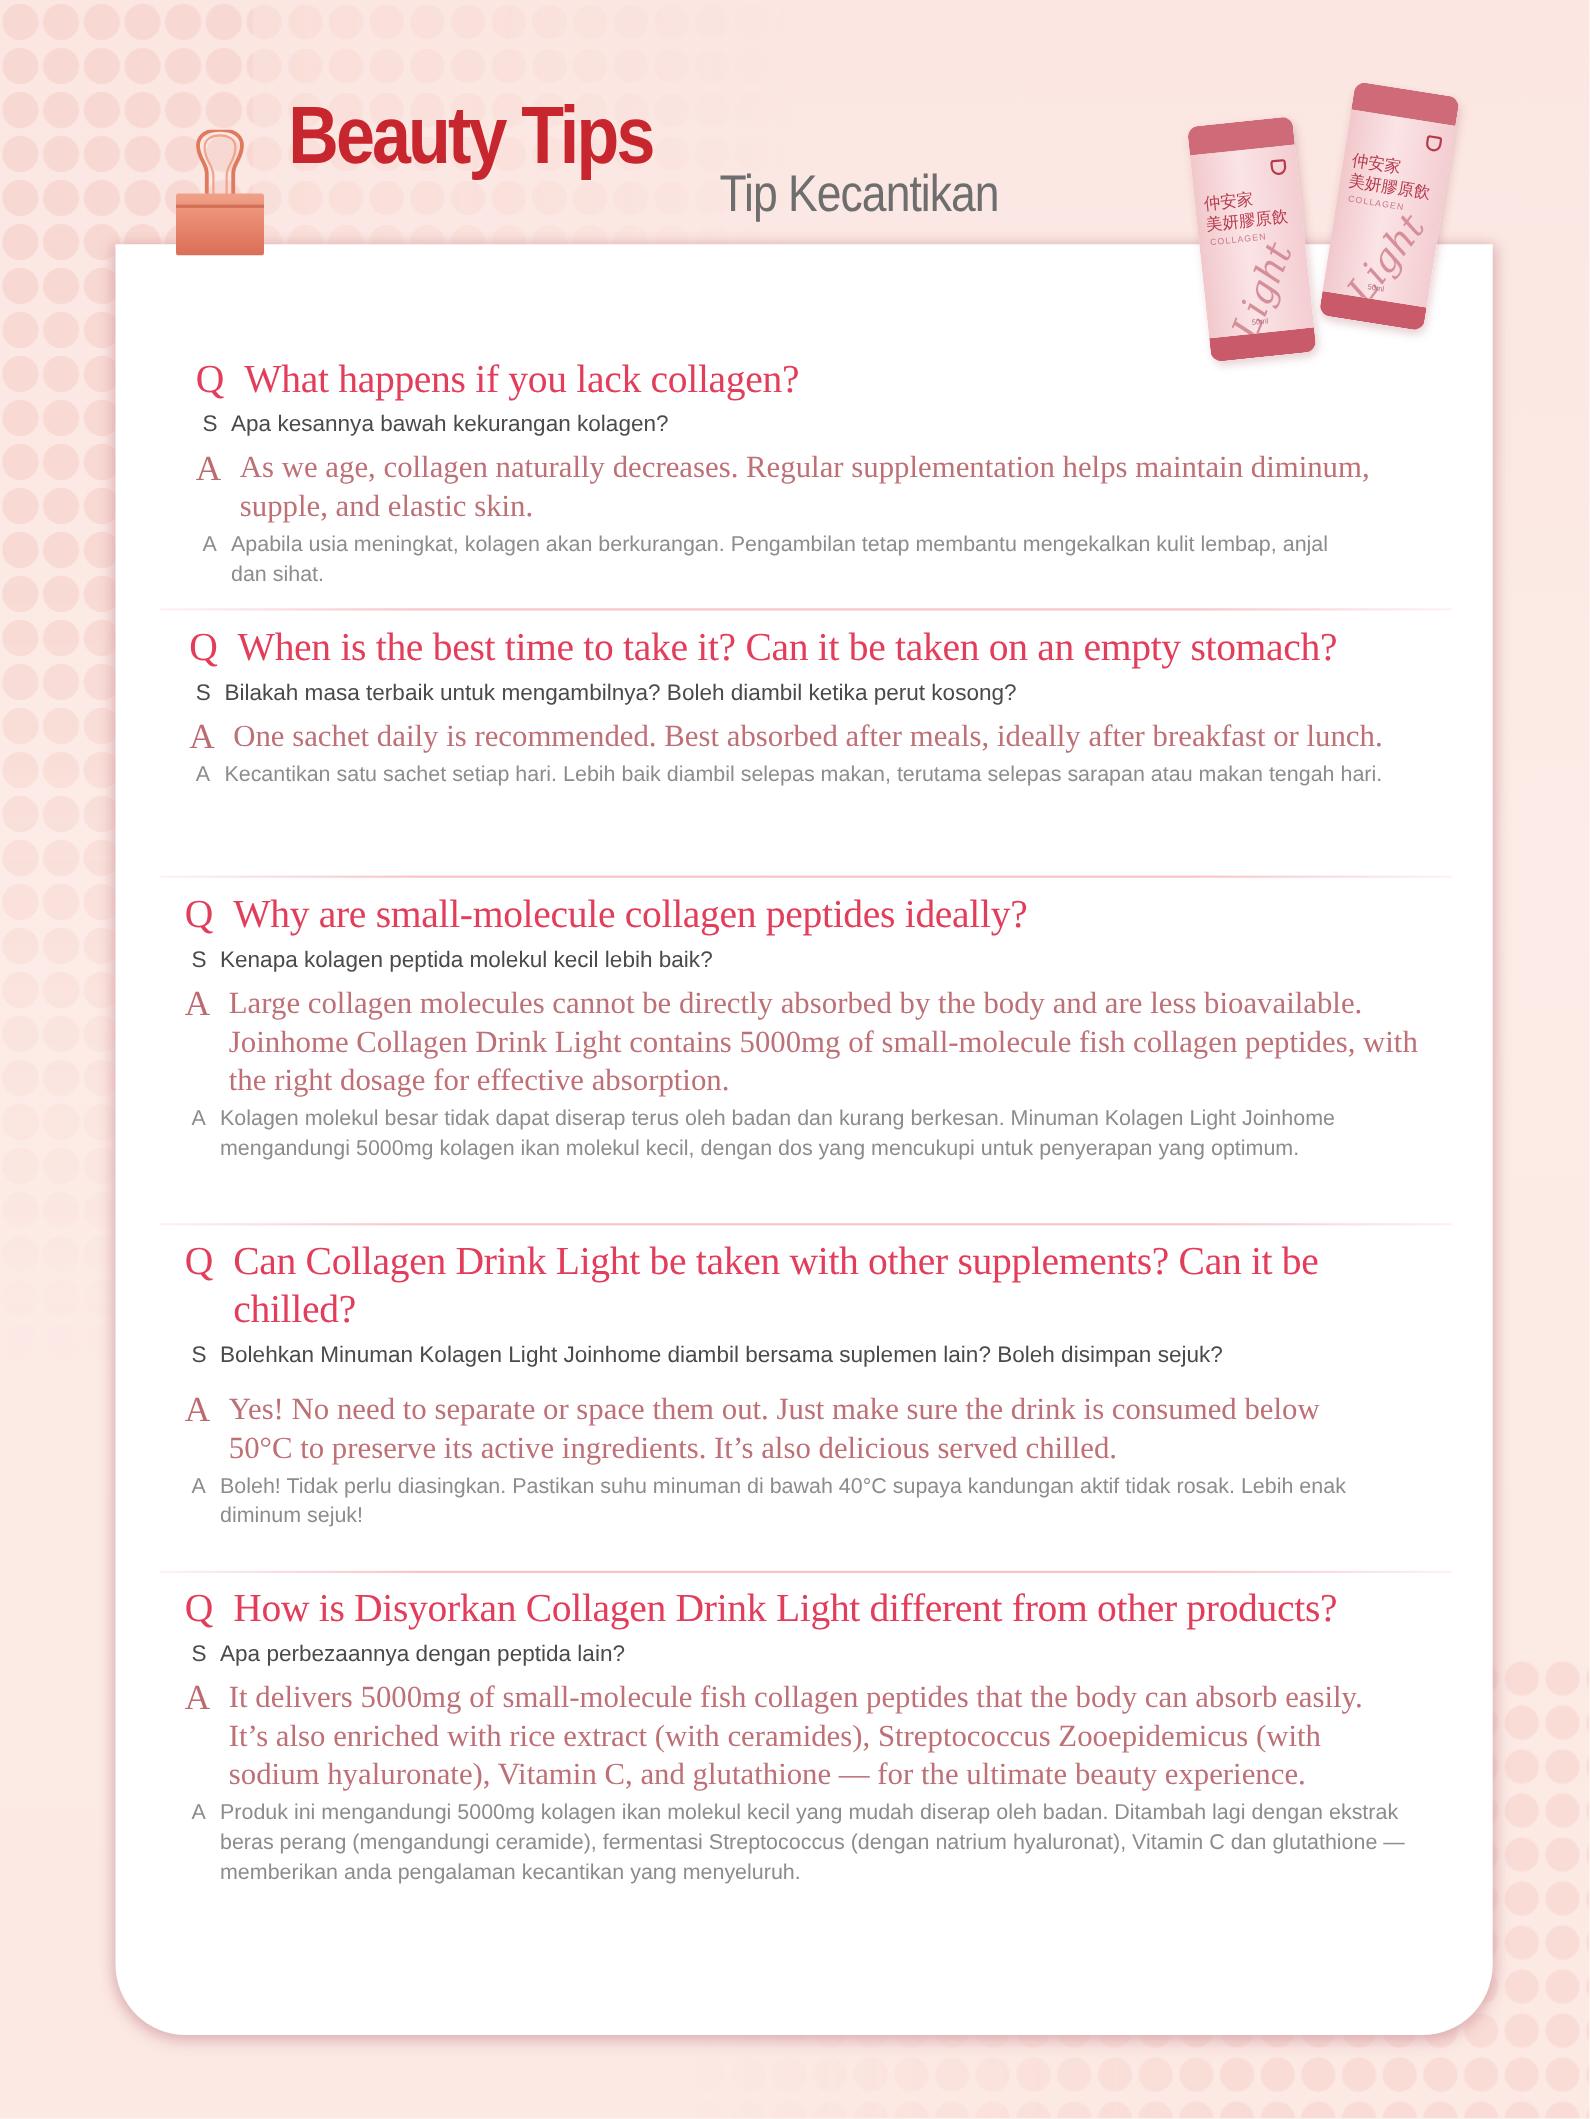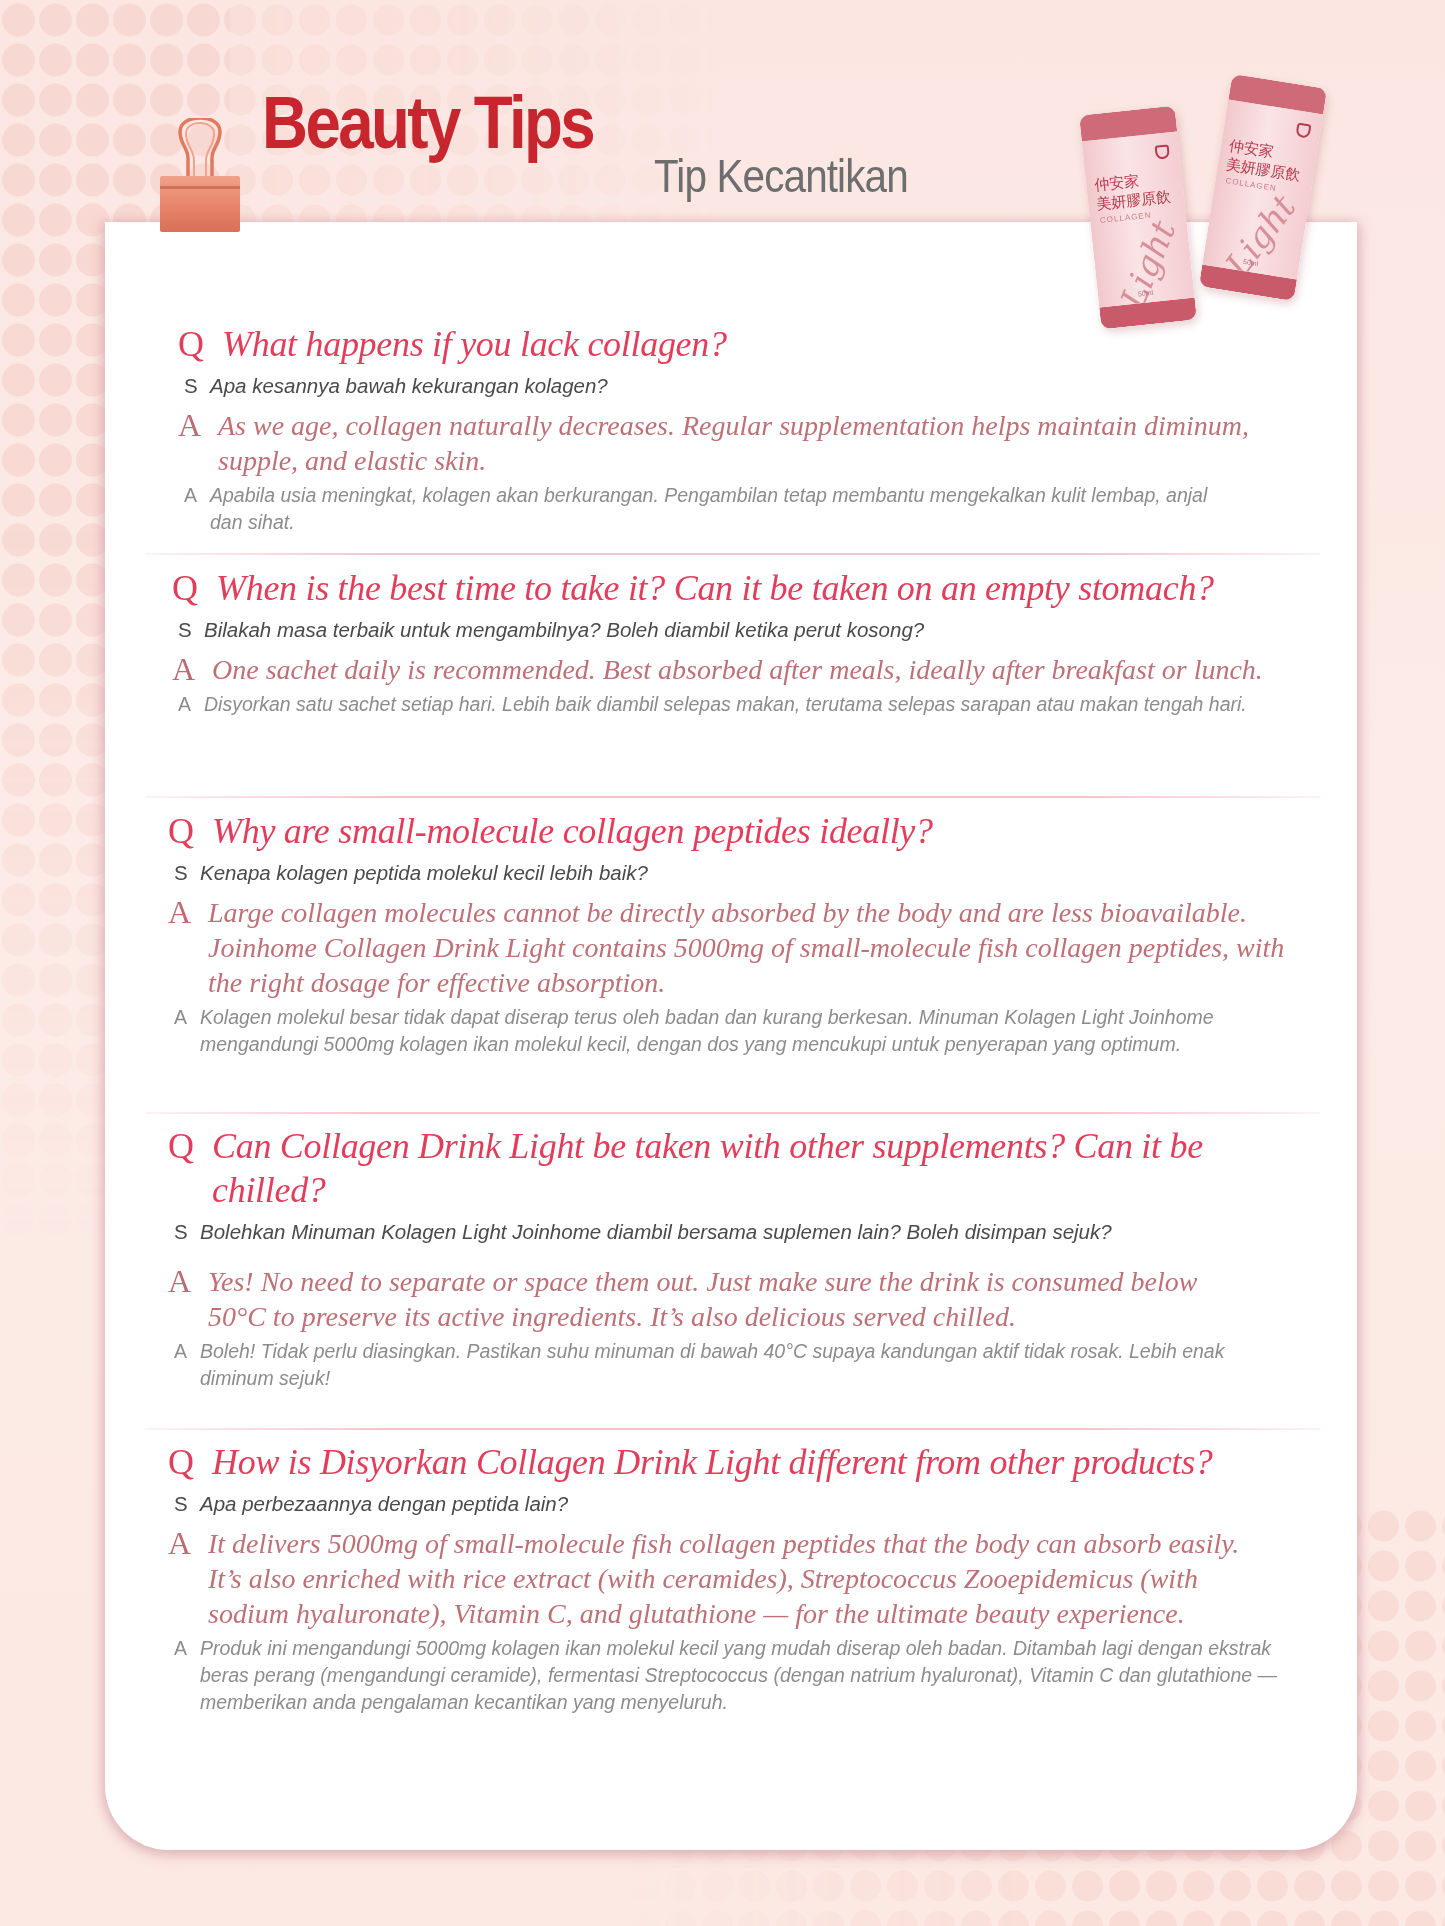--- a/index.html
+++ b/index.html
@@ -104,21 +104,21 @@
   .a {
     display: flex; font-family: "Liberation Serif", serif;
     color: #be7076; font-size: 28px; line-height: 35px; margin-top: 8px;
   }
   .a .mk { width: 40px; flex: none; color: #bd6a70; font-size: 32px; }
   .m {
     display: flex; font-family: "Liberation Sans", sans-serif;
     color: #8c8c8c; font-size: 19.5px; line-height: 27px; margin-top: 4px;
   }
   .m .mk { width: 32px; flex: none; padding-left: 6px; }
-  .txt { flex: 1; font-style: italic; }
+  .txt { flex: 1; }
   .divider {
     position: absolute; left: 145px; width: 1175px; height: 2px;
     background: linear-gradient(90deg, rgba(246,190,198,.2), #f7c4cb 20%, #f7c4cb 80%, rgba(246,190,198,.2));
   }
 </style>
 </head>
 <body>
 
 <div class="dots-top"></div>
 <div class="dots-tl"></div>
@@ -184,21 +184,21 @@
     <div class="s">
         <span class="mk">S</span>
         <span class="txt">Bilakah masa terbaik untuk mengambilnya? Boleh diambil ketika perut kosong?</span>
       </div>
     <div class="a">
         <span class="mk">A</span>
         <span class="txt">One sachet daily is recommended. Best absorbed after meals, ideally after breakfast or lunch.</span>
       </div>
     <div class="m">
         <span class="mk">A</span>
-        <span class="txt">Disyorkan satu sachet setiap hari. Lebih baik diambil selepas makan, terutama selepas sarapan atau makan tengah hari.</span>
+        <span class="txt">Kecantikan satu sachet setiap hari. Lebih baik diambil selepas makan, terutama selepas sarapan atau makan tengah hari.</span>
       </div>
   </div>
   <div class="divider" style="top:796px;"></div>
 
   <div class="item" style="top:809px; left:168px; width:1150px;">
     <div class="q">
         <span class="mk">Q</span>
         <span class="txt">Why are small-molecule collagen peptides ideally?</span>
       </div>
     <div class="s">

